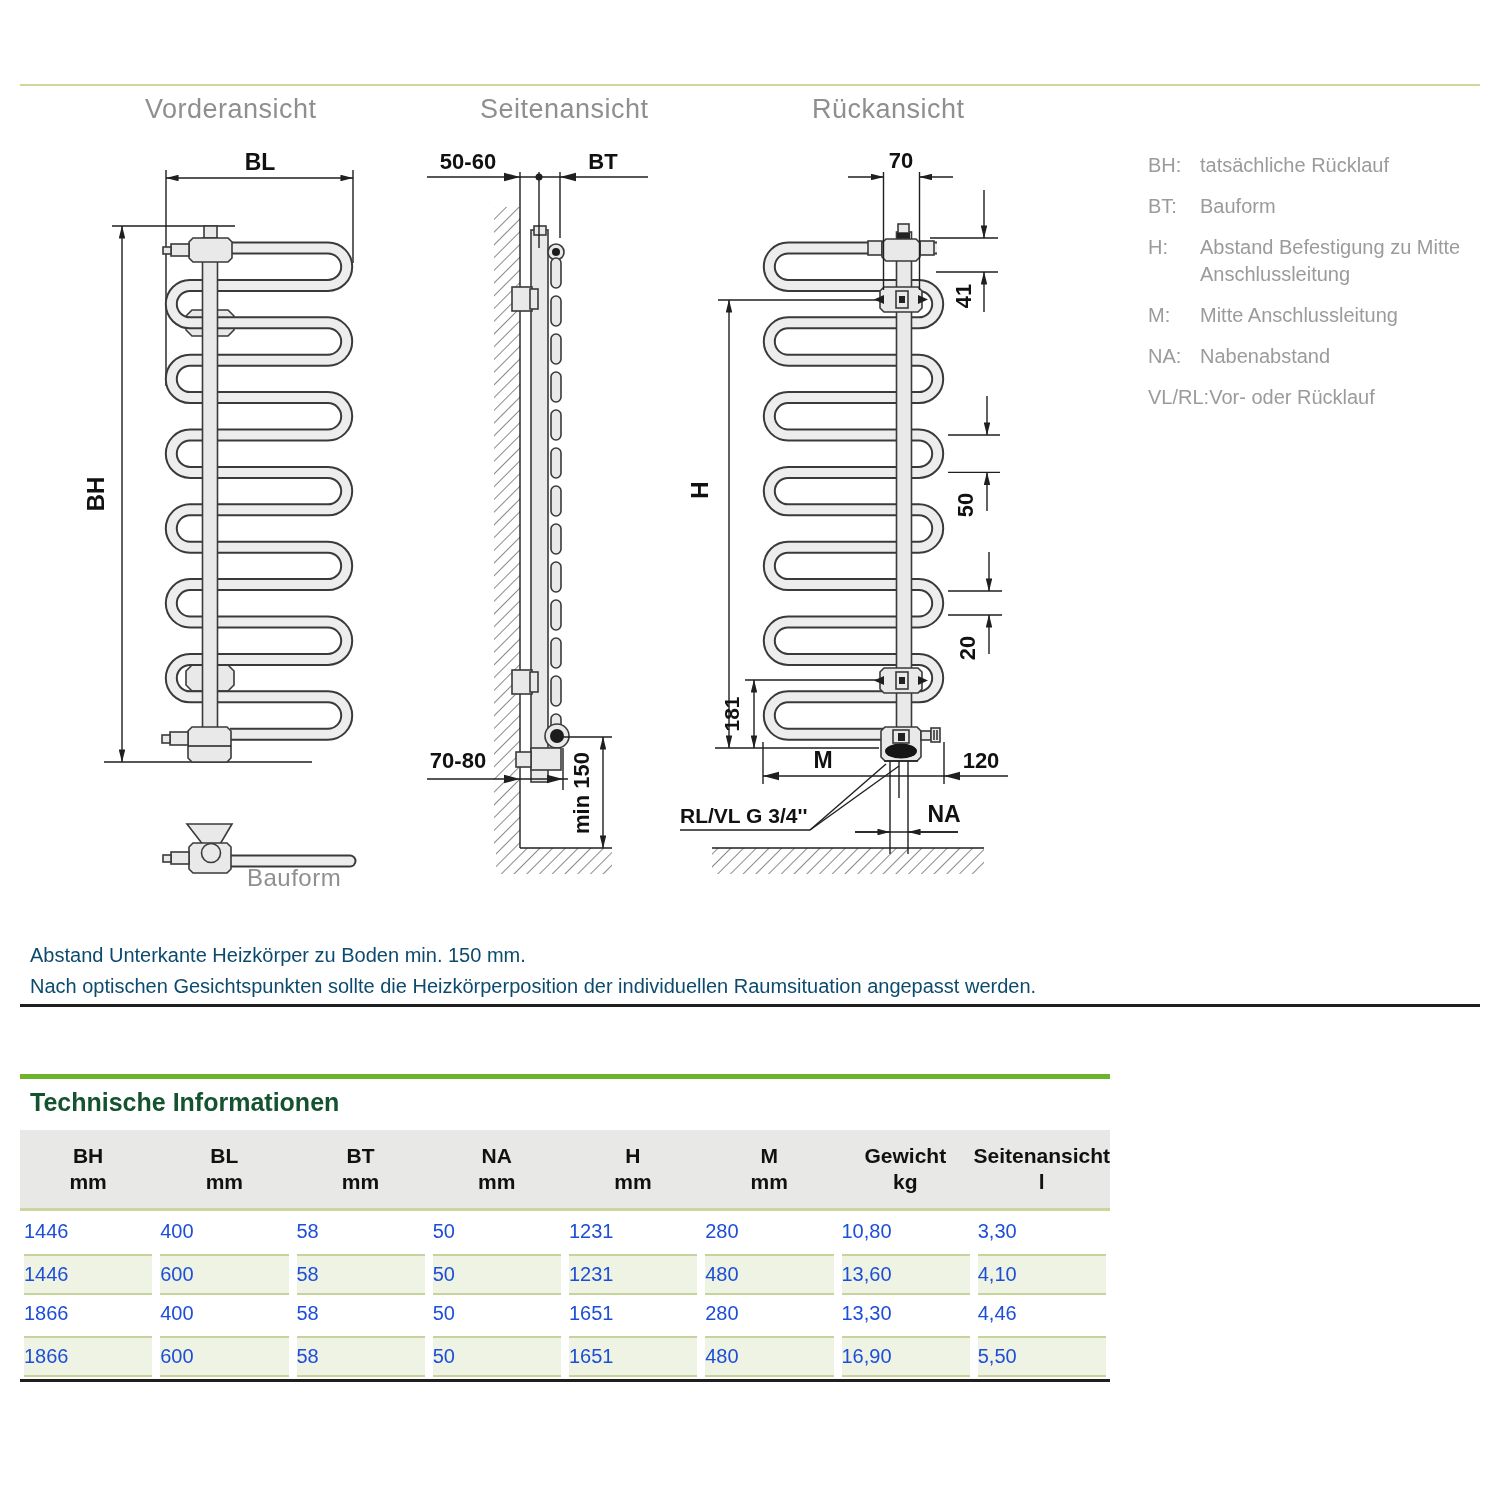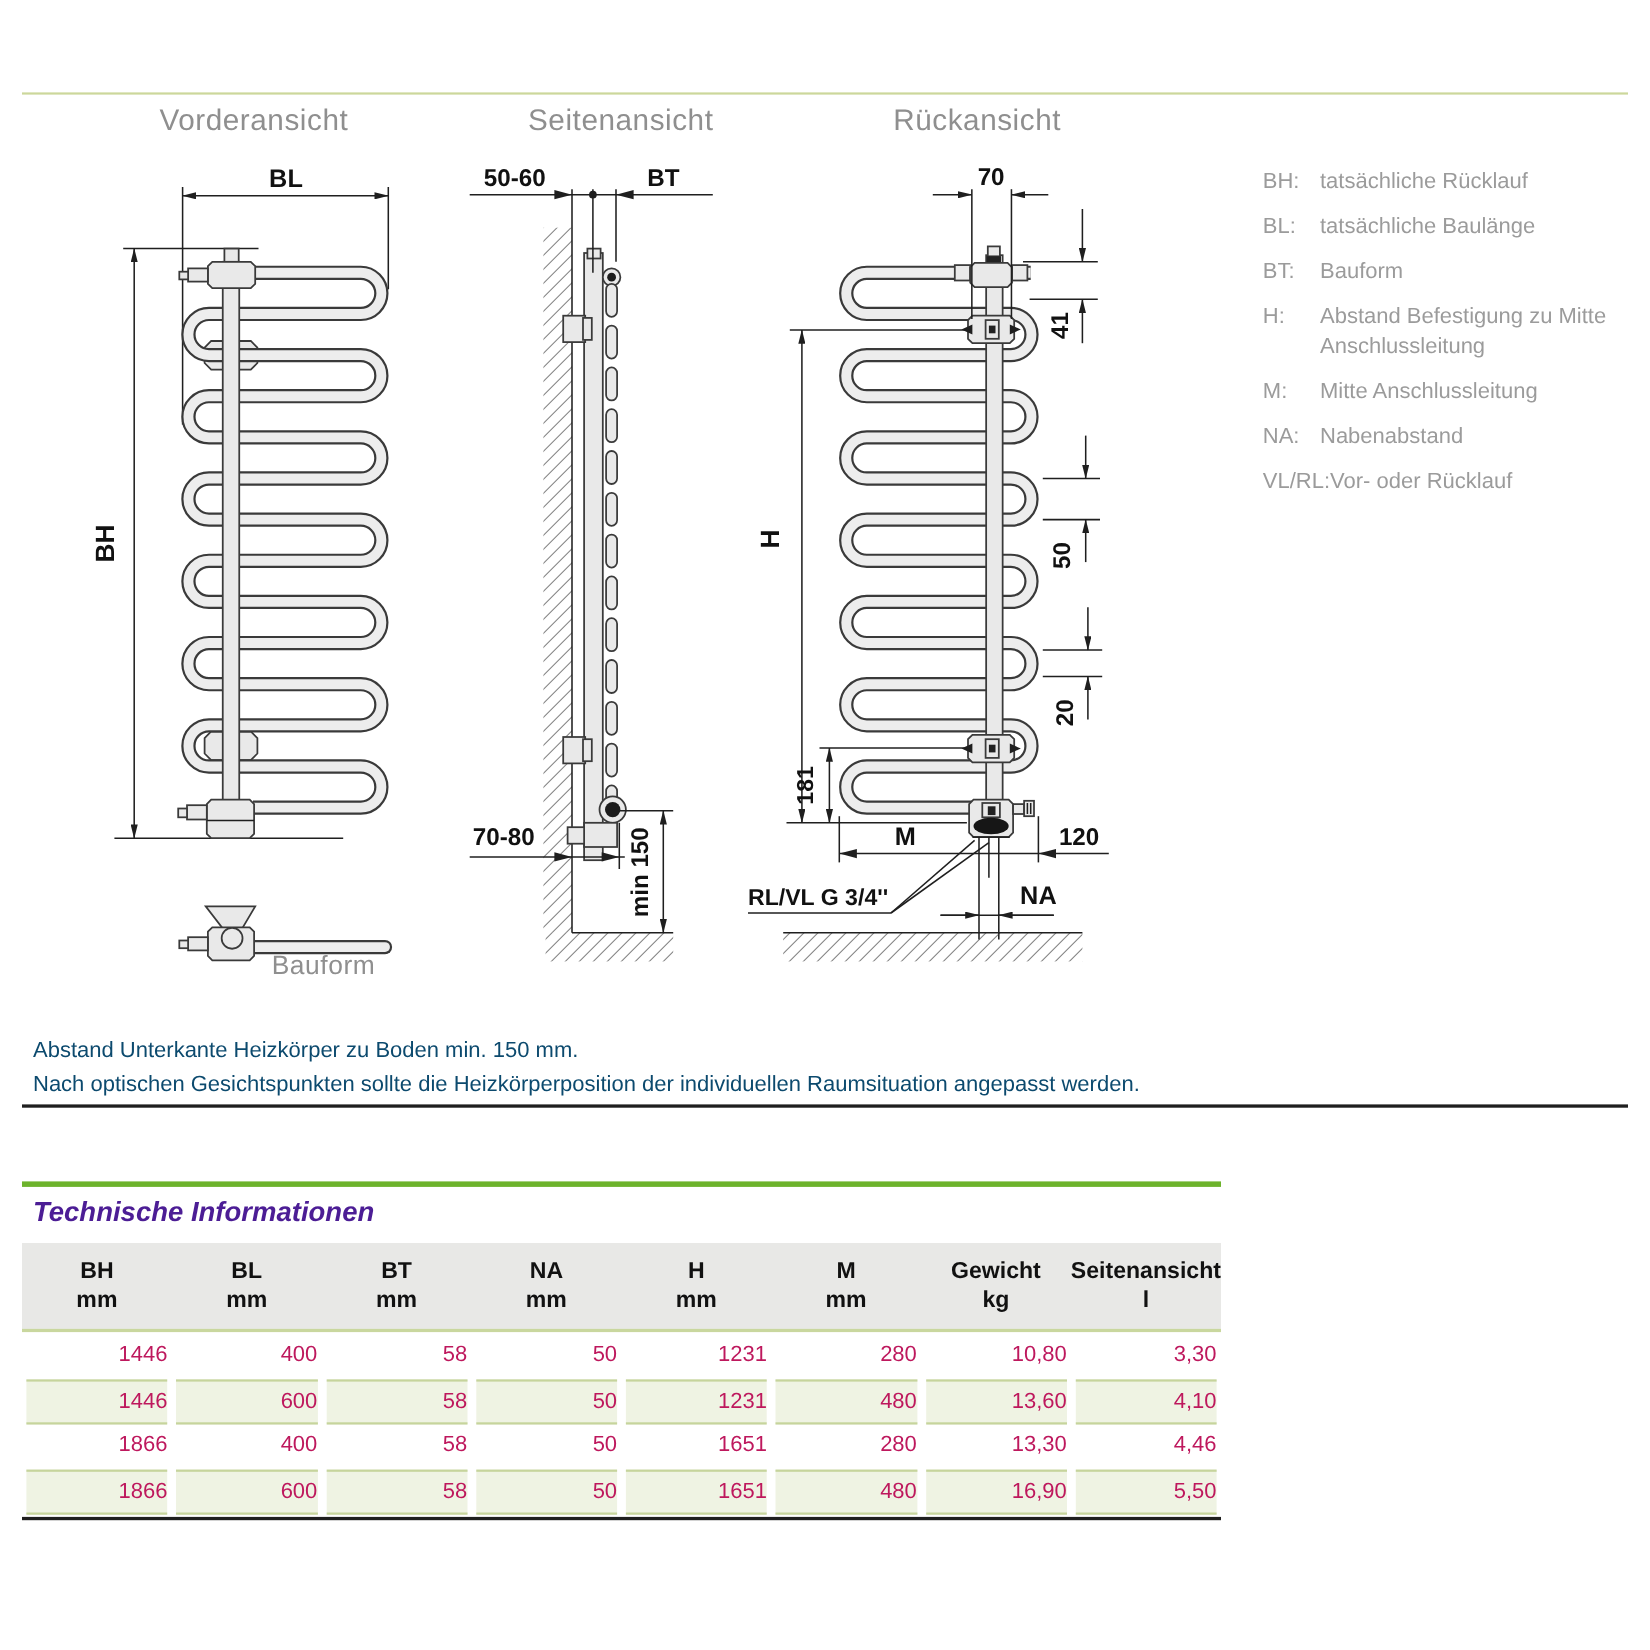--- a/index.html
+++ b/index.html
@@ -8,52 +8,51 @@
   .abs{position:absolute;}
   .rule-top{left:20px;top:84px;width:1460px;height:2px;background:#ccd79b;}
   .view-title{font-size:27px;color:#8f8f8f;letter-spacing:0.5px;}
   .legend{left:1148px;top:152px;width:345px;}
   .legend-item{margin-bottom:14px;font-size:20px;color:#9b9b9b;line-height:27px;}
   .legend-item .term{display:inline-block;min-width:52px;vertical-align:top;}
   .legend-item .desc{display:inline-block;max-width:262px;vertical-align:top;}
   .notes{left:30px;top:940px;width:1300px;font-size:20px;color:#0c4a6e;line-height:31px;}
   .rule-black{left:20px;top:1004px;width:1460px;height:3px;background:#1f1f1f;}
   .rule-green{left:20px;top:1074px;width:1090px;height:5px;background:#6db32c;}
-  .tbl-title{left:30px;top:1088px;font-size:25px;font-weight:bold;color:#4c1d95;font-style:italic;}
+  .tbl-title{left:30px;top:1088px;font-size:25px;font-weight:bold;color:#14532d;}
   .tbl{left:20px;width:1090px;}
   .grid8{display:grid;grid-template-columns:repeat(8,1fr);}
   .thead{top:1130px;height:78px;background:#e8e8e6;}
   .th{text-align:center;padding-top:13px;}
   .th .lab,.th .unit{font-size:21px;font-weight:bold;line-height:26px;color:#111;}
   .head-underline{top:1208px;height:3px;background:#c9d79e;left:20px;width:1090px;}
   .trow{height:41px;}
   .r1{top:1213px;} .r2{top:1254px;} .r3{top:1295px;} .r4{top:1336px;}
   .td{padding:0 4px;height:41px;box-sizing:border-box;}
-  .td-inner{height:100%;text-align:right;font-size:20px;line-height:37px;color:#be185d;box-sizing:border-box;}
+  .td-inner{height:100%;text-align:left;font-size:20px;line-height:37px;color:#1d4ed8;box-sizing:border-box;}
   .tint .td-inner{background:#eff3e3;border-top:2px solid #c6d49c;border-bottom:2px solid #c6d49c;}
   .rule-black2{left:20px;top:1379px;width:1090px;height:3px;background:#1f1f1f;}
   svg text.dim{font-family:"Liberation Sans",sans-serif;font-weight:bold;fill:#111;}
   svg .ln{stroke:#1f1f1f;stroke-width:1.4;fill:none;}
   svg .part{fill:#e9e9e9;stroke:#3a3a3a;stroke-width:1.6;}
   svg .tube-o{fill:none;stroke:#3a3a3a;stroke-width:13;}
   svg .tube-i{fill:none;stroke:#ededed;stroke-width:9;}
 </style>
 </head>
 <body>
 
 <div class="abs rule-top"></div>
 
 <div class="abs view-title" style="left:145px;top:94px;width:140px;text-align:center;">Vorderansicht</div>
 <div class="abs view-title" style="left:480px;top:94px;width:140px;text-align:center;">Seitenansicht</div>
 <div class="abs view-title" style="left:812px;top:94px;width:120px;text-align:center;">Rückansicht</div>
 <div class="abs view-title" style="left:247px;top:828px;font-size:24px;margin-top:36px;">Bauform</div>
 
 <div class="abs legend">
   <div class="legend-item"><span class="term">BH:</span><span class="desc">tatsächliche Rücklauf</span></div>
-  <div class="legend-item"><span class="term">BL:</span><span class="desc">tatsächliche Baulänge</span></div>
   <div class="legend-item"><span class="term">BT:</span><span class="desc">Bauform</span></div>
   <div class="legend-item"><span class="term">H:</span><span class="desc">Abstand Befestigung zu Mitte Anschlussleitung</span></div>
   <div class="legend-item"><span class="term">M:</span><span class="desc">Mitte Anschlussleitung</span></div>
   <div class="legend-item"><span class="term">NA:</span><span class="desc">Nabenabstand</span></div>
   <div class="legend-item"><span class="term">VL/RL:</span><span class="desc">Vor- oder Rücklauf</span></div>
 </div>
 
 <svg class="abs" style="left:0;top:0;" width="1500" height="935" viewBox="0 0 1500 935">
   <defs>
     <marker id="ah" viewBox="0 0 12 6" refX="11.6" refY="3" markerWidth="13" markerHeight="6.5" markerUnits="userSpaceOnUse" orient="auto-start-reverse">

